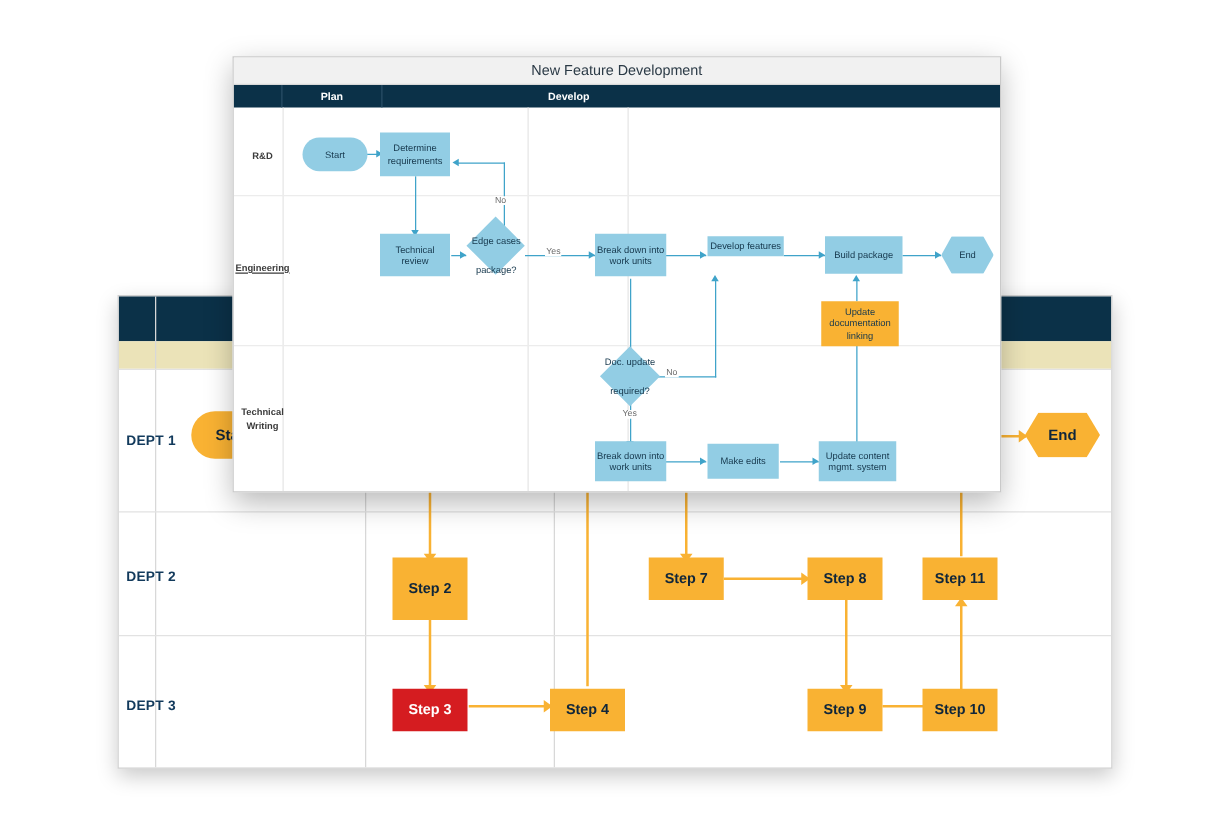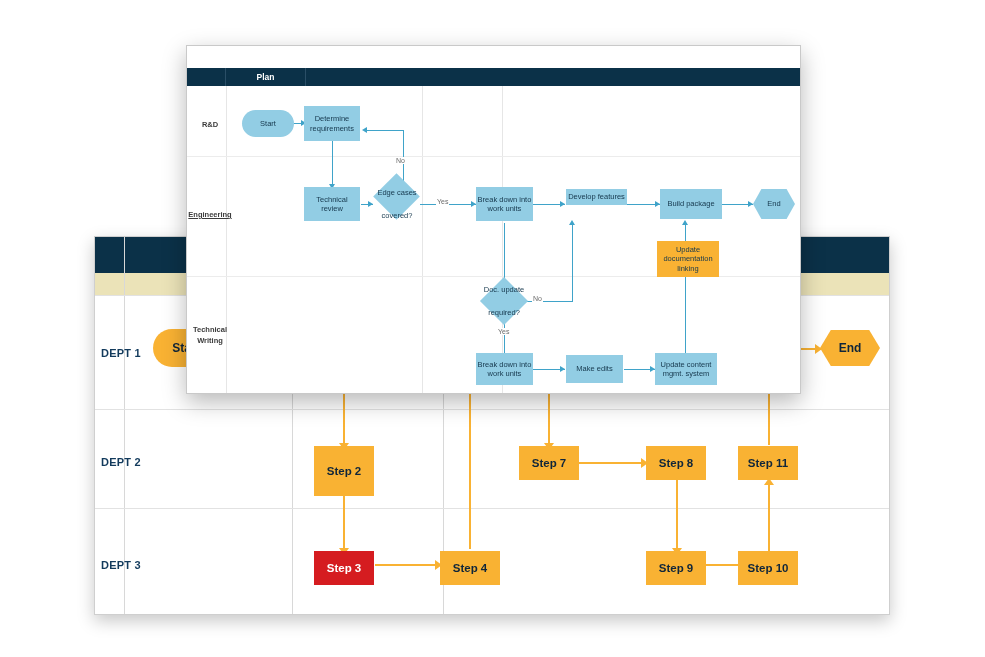--- a/index.html
+++ b/index.html
@@ -198,24 +198,26 @@
 
     <div class="bg-box" style="left:643px;top:314px;width:60px;height:34px;">Step 10</div>
 
     <div class="bg-box" style="left:643px;top:209px;width:60px;height:34px;">Step 11</div>
 
     <div class="bg-hex" style="left:725px;top:93px;width:60px;height:36px;">End</div>
   </div>
 
   <div id="fg-card">
 
+    <div id="fg-title">New Feature Development</div>
 
     <div id="fg-header">
       <div class="fg-hcell" style="width:39px;"></div>
       <div class="fg-hcell" style="width:80px;">Plan</div>
+      <div class="fg-hcell" style="width:298px;border-right:none;">Develop</div>
     </div>
 
     <div class="fg-grid-v" style="left:39px;"></div>
     <div class="fg-grid-v" style="left:235px;"></div>
     <div class="fg-grid-v" style="left:315px;"></div>
 
     <div class="fg-grid-h" style="top:110px;"></div>
     <div class="fg-grid-h" style="top:230px;"></div>
 
     <div class="fg-lane-label" style="left:0px;top:74px;">R&amp;D</div>
@@ -284,21 +286,21 @@
     </div>
 
     <div class="n" style="left:117px;top:141px;width:56px;height:34px;flex-direction:column;">
       <span>Technical</span>
       <span>review</span>
     </div>
 
     <div class="dia-shape" style="left:193px;top:134px;width:33px;height:33px;"></div>
     <div class="dia-text" style="left:182px;top:146px;width:56px;height:24px;flex-direction:column;">
       <span>Edge cases</span>
-      <span>covered?</span>
+      <span>package?</span>
     </div>
 
     <div class="n" style="left:289px;top:141px;width:57px;height:34px;flex-direction:column;">
       <span>Break down into</span>
       <span>work units</span>
     </div>
 
     <div class="n" style="left:379px;top:143px;width:61px;height:16px;">Develop features</div>
 
     <div class="n" style="left:473px;top:143px;width:62px;height:30px;">Build package</div>

